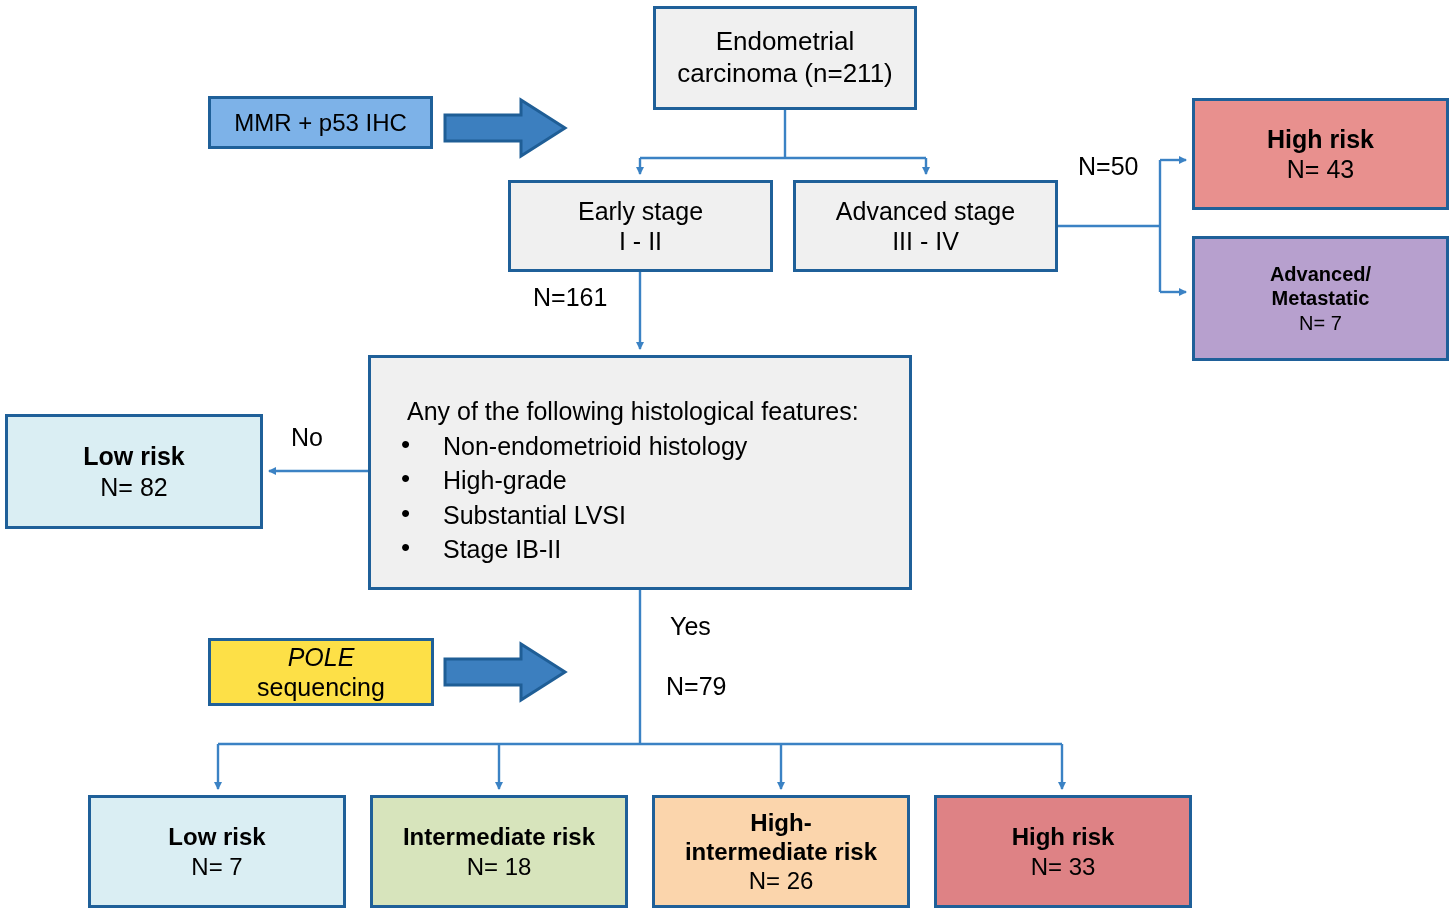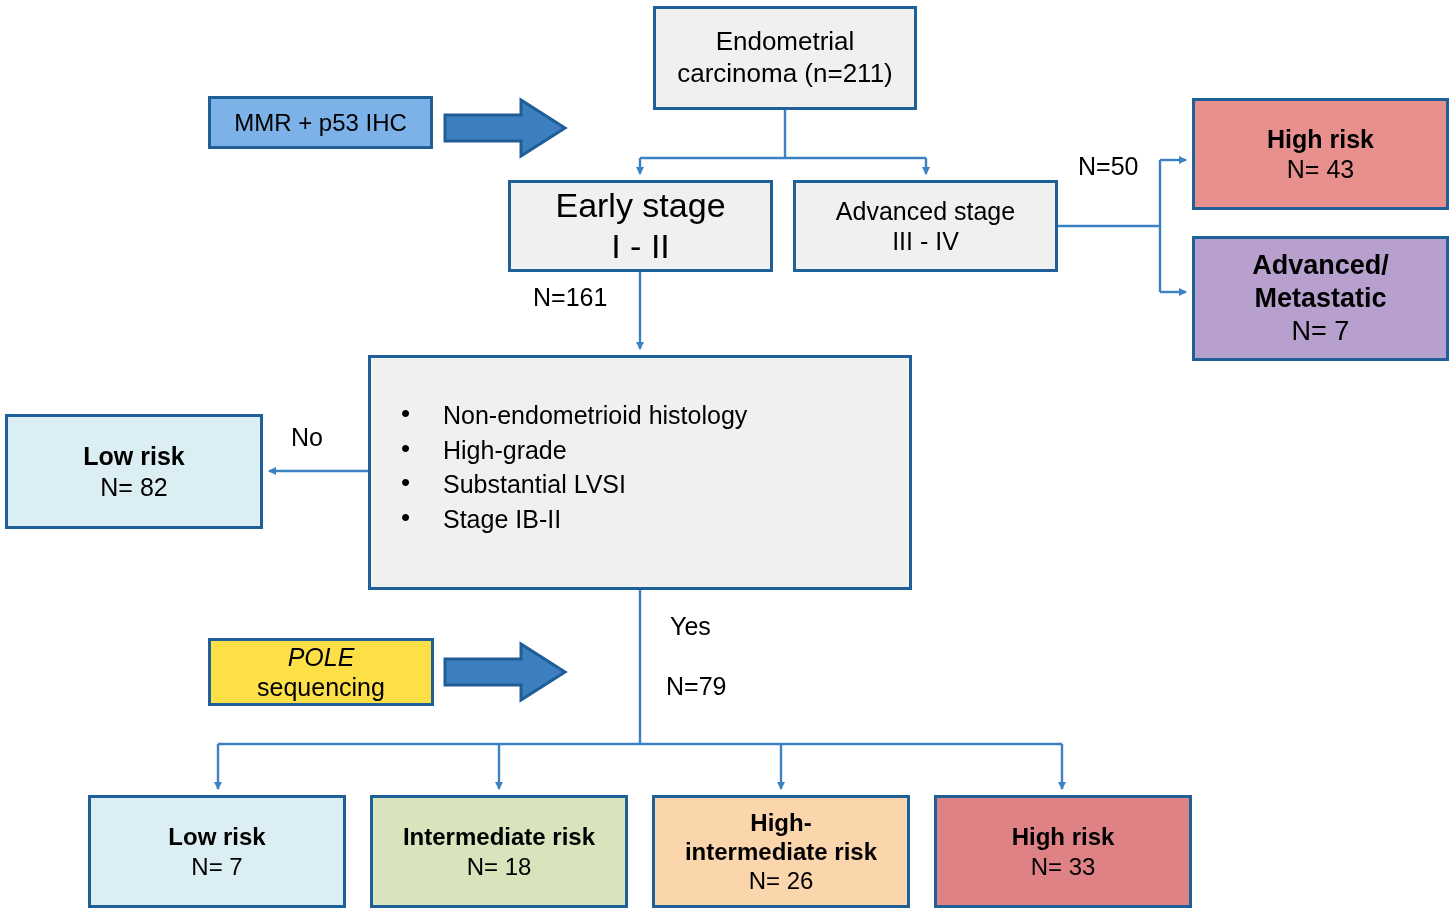--- a/index.html
+++ b/index.html
@@ -36,24 +36,24 @@
     line-height: 1.22;
   }
   .node .ln { display: block; }
   .node-plain { background: #F0F0F0; }
   .bold { font-weight: bold; }
   .ital { font-style: italic; }
 
   
   #node-root      { left: 653px;  top: 6px;   width: 264px; height: 104px;  font-size: 26px; }
   #node-mmr       { left: 208px;  top: 96px;  width: 225px; height: 53px;  font-size: 24px; background:#7DB2E8; }
-  #node-early     { left: 508px;  top: 180px; width: 265px; height: 92px;  font-size: 34px; }
+  #node-early     { left: 508px;  top: 180px; width: 265px; height: 92px;  font-size: 25px; }
   #node-advanced  { left: 793px;  top: 180px; width: 265px; height: 92px;  font-size: 25px; }
   #node-highrisk-adv { left: 1192px; top: 98px;  width: 257px; height: 112px; font-size: 25px; background:#E8908E; }
-  #node-metastatic   { left: 1192px; top: 236px; width: 257px; height: 125px; font-size: 27px; background:#B7A0CE; }
+  #node-metastatic   { left: 1192px; top: 236px; width: 257px; height: 125px; font-size: 20px; background:#B7A0CE; }
   #node-histology { left: 368px;  top: 355px; width: 544px; height: 235px; font-size: 25px; }
   #node-lowrisk-no{ left: 5px;    top: 414px; width: 258px; height: 115px; font-size: 25px; background:#DAEEF3; }
   #node-pole      { left: 208px;  top: 638px; width: 226px; height: 68px;  font-size: 25px; background:#fde047; }
   #node-low7      { left: 88px;   top: 795px; width: 258px; height: 113px; font-size: 24px; background:#DAEEF3; }
   #node-int18     { left: 370px;  top: 795px; width: 258px; height: 113px; font-size: 24px; background:#D7E4BC; }
   #node-highint21 { left: 652px;  top: 795px; width: 258px; height: 113px; font-size: 24px; background:#FBD5AC;text-align:center; }
   #node-high33    { left: 934px;  top: 795px; width: 258px; height: 113px; font-size: 24px; background:#DE8285; }
 
   
   #node-histology {
@@ -169,20 +169,21 @@
     <span class="ln">N= 43</span>
   </div>
 
   <div class="node" id="node-metastatic">
     <span class="ln bold">Advanced/</span>
     <span class="ln bold">Metastatic</span>
     <span class="ln">N= 7</span>
   </div>
 
   <div class="node node-plain" id="node-histology">
+    <div class="hist-title">Any of the following histological features:</div>
     <ul>
       <li>
         <span class="bullet">•</span>
         <span>Non-endometrioid histology</span>
       </li>
       <li>
         <span class="bullet">•</span>
         <span>High-grade</span>
       </li>
       <li>

